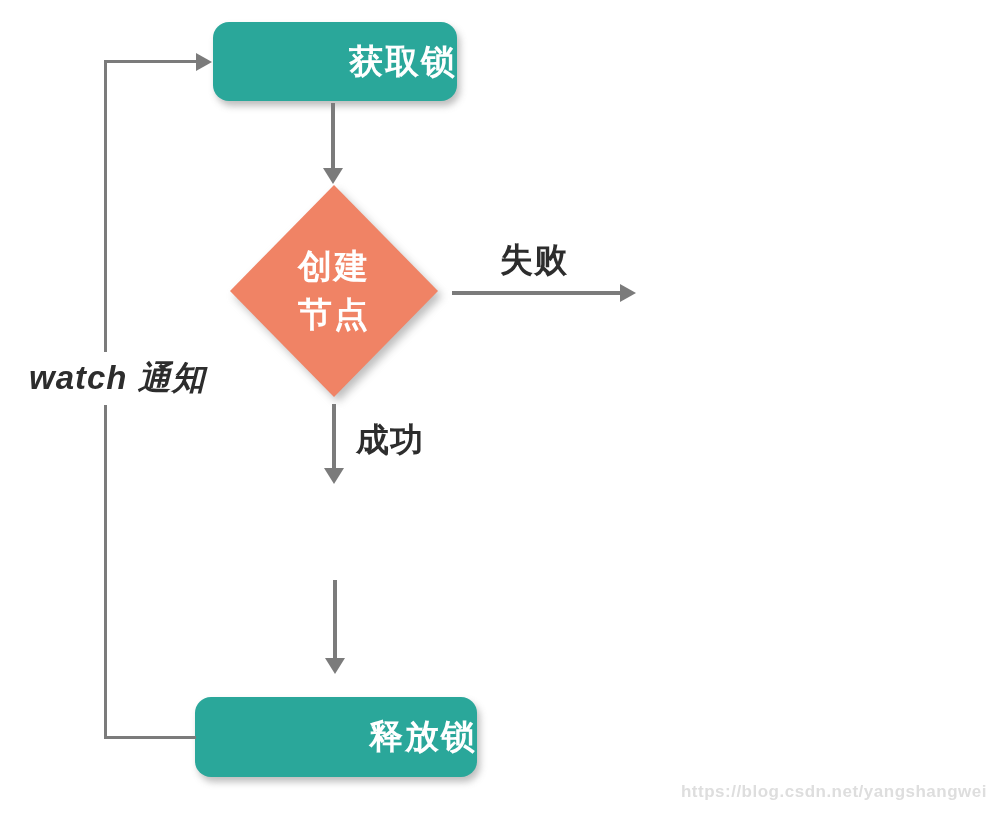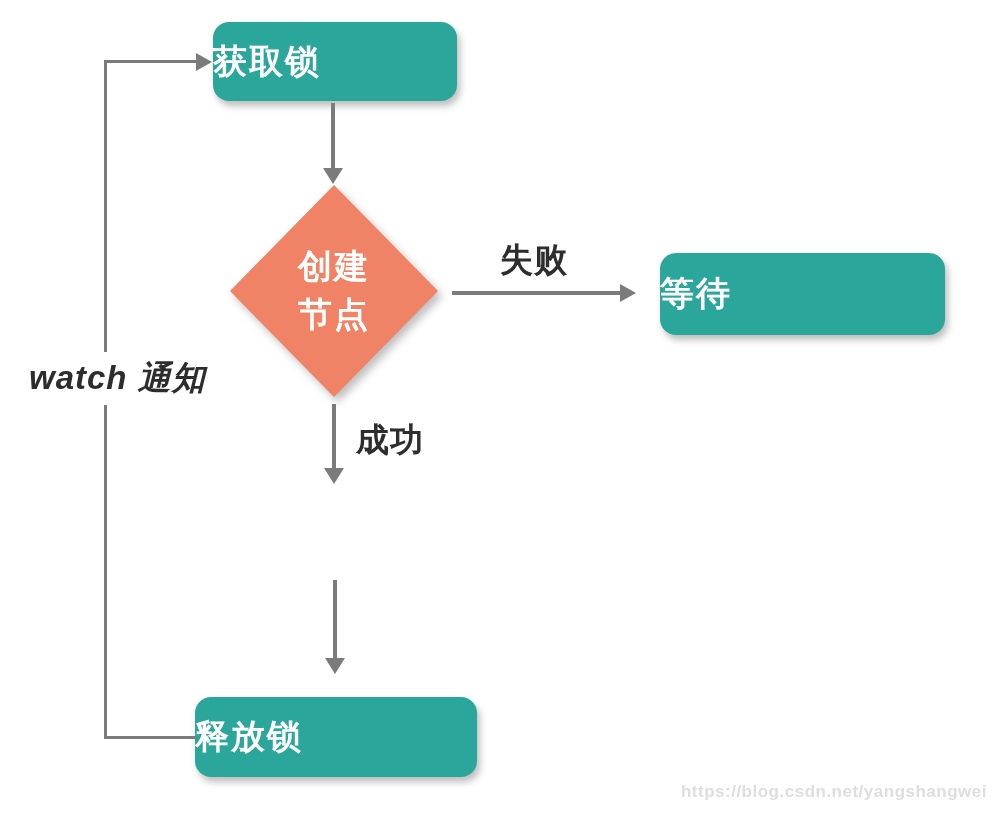--- a/index.html
+++ b/index.html
@@ -15,21 +15,21 @@
     background: #ffffff;
     overflow: hidden;
   }
   
   .process {
     position: absolute;
     background: var(--process-fill, #2aa79a);
     border-radius: 16px;
     display: flex;
     align-items: center;
-    justify-content: flex-start;
+    justify-content: flex-end;
     color: var(--node-text, #ffffff);
     font-size: 34px;
     font-weight: 700;
     letter-spacing: 2px;
     box-shadow: 3px 5px 7px rgba(110,110,110,0.45);
   }
   .decision-wrap {
     position: absolute;
     filter: drop-shadow(4px 5px 4px rgba(110,110,110,0.45));
   }
@@ -108,23 +108,20 @@
     <div class="decision">
       <span>创建</span>
       <span>节点</span>
     </div>
   </div>
 
   <div class="shaft" style="left:452px; top:291px; width:170px; height:4px;"></div>
   <div class="head-right" style="left:620px; top:284px;"></div>
   <div class="edge-label" style="left:500px; top:238px;">失败</div>
 
-  <div class="process" style="left:660px; top:253px; width:285px; height:82px;">
-    <span>等待</span>
-  </div>
 
   <div class="shaft" style="left:332px; top:404px; width:4px; height:66px;"></div>
   <div class="head-down" style="left:324px; top:468px;"></div>
   <div class="edge-label" style="left:356px; top:418px;text-align:center;">成功</div>
 
 
   <div class="shaft" style="left:333px; top:580px; width:4px; height:80px;"></div>
   <div class="head-down" style="left:325px; top:658px;"></div>
 
   <div class="process" style="left:195px; top:697px; width:282px; height:80px;">

